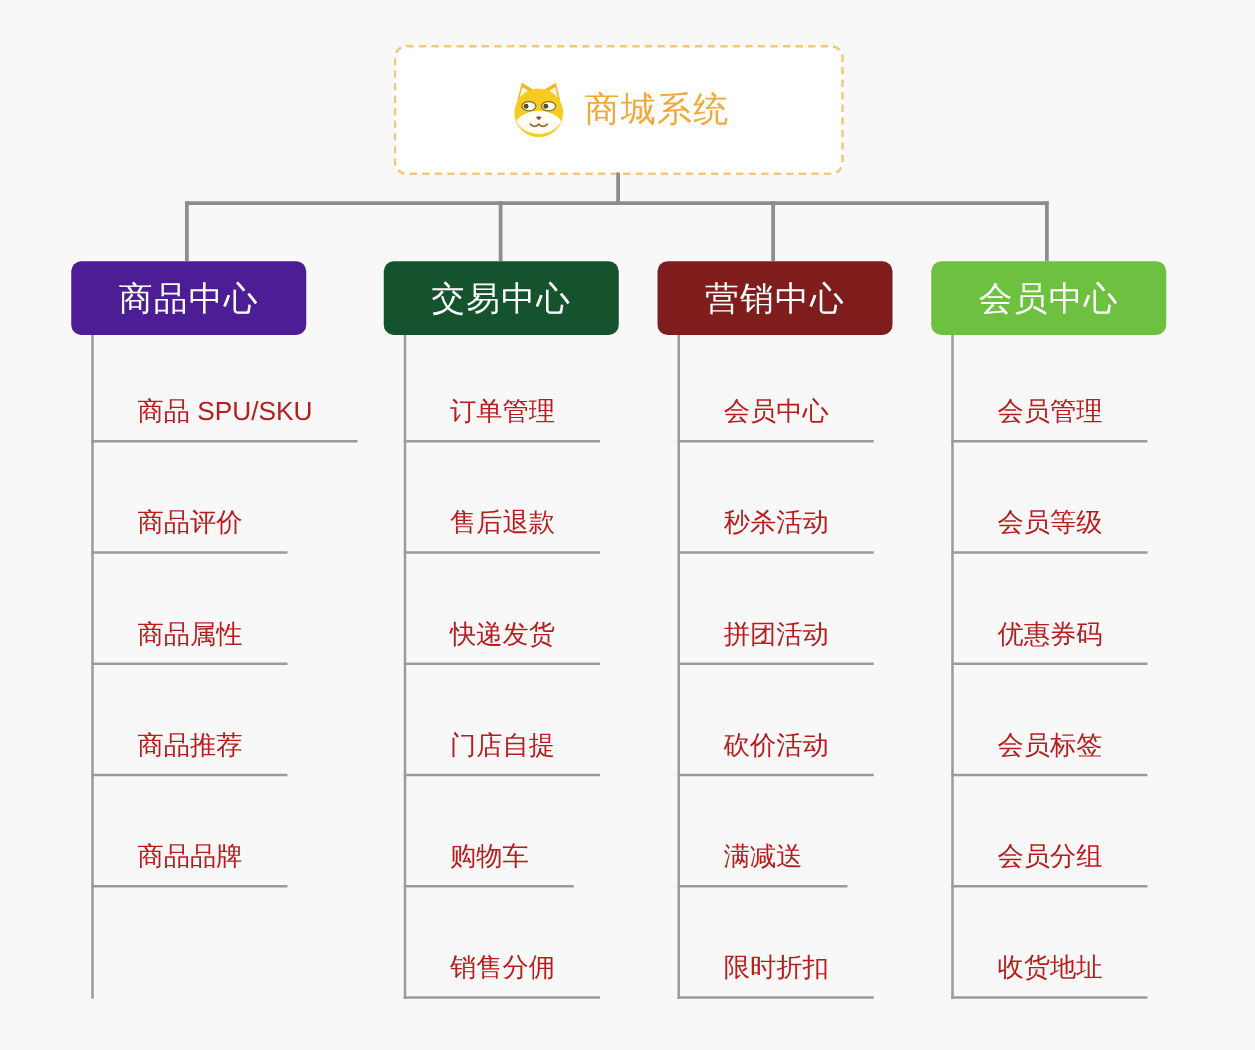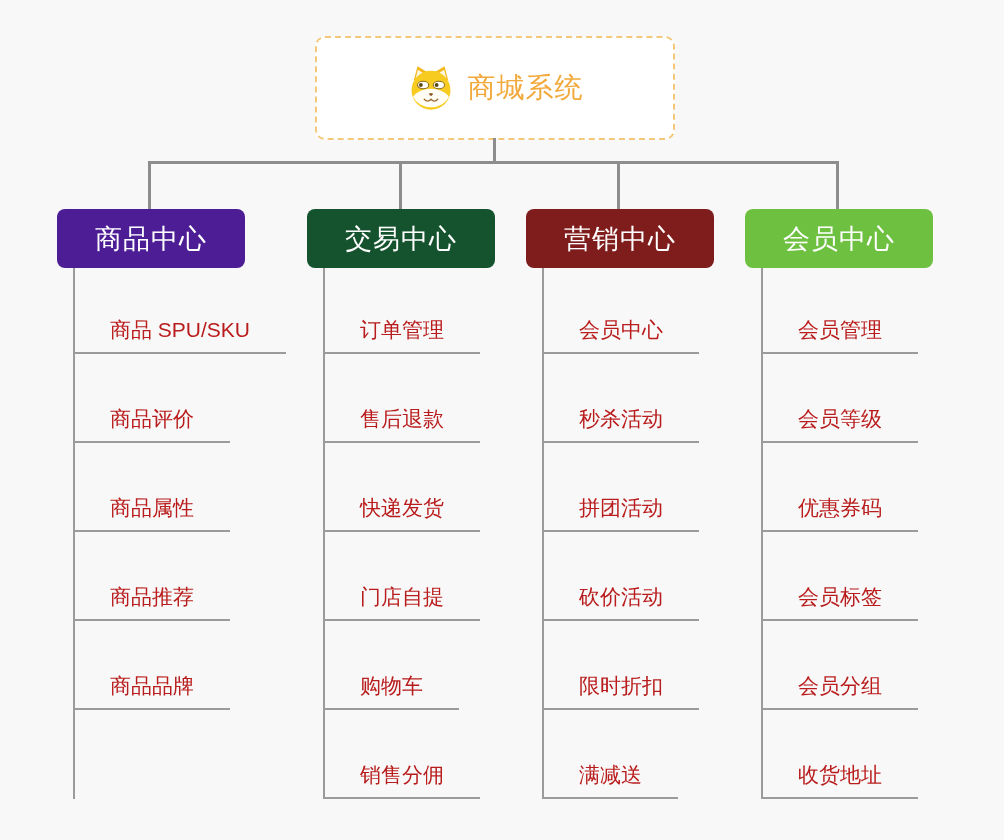--- a/index.html
+++ b/index.html
@@ -139,24 +139,24 @@
     <div class="child-item">
         <span class="child-node">秒杀活动</span>
       </div>
     <div class="child-item">
         <span class="child-node">拼团活动</span>
       </div>
     <div class="child-item">
         <span class="child-node">砍价活动</span>
       </div>
     <div class="child-item">
-        <span class="child-node">限时折扣</span>
+        <span class="child-node">满减送</span>
       </div>
     <div class="child-item">
-        <span class="child-node">满减送</span>
+        <span class="child-node">限时折扣</span>
       </div>
   </div>
 
   <div class="child-col ccol-3">
     <div class="child-item">
         <span class="child-node">会员管理</span>
       </div>
     <div class="child-item">
         <span class="child-node">会员等级</span>
       </div>

